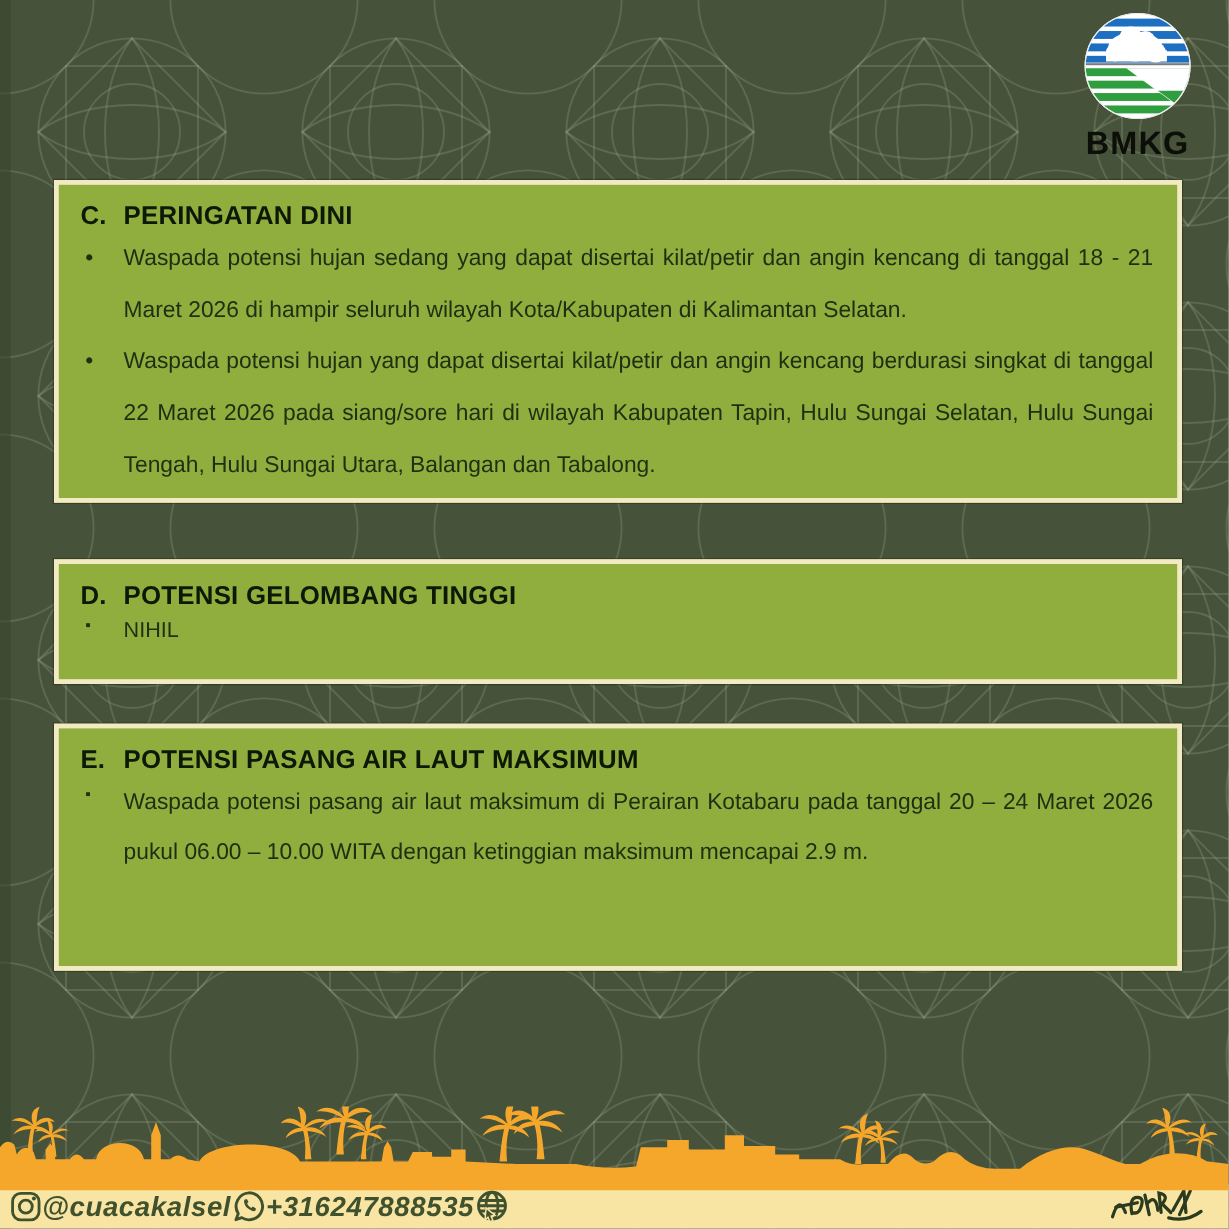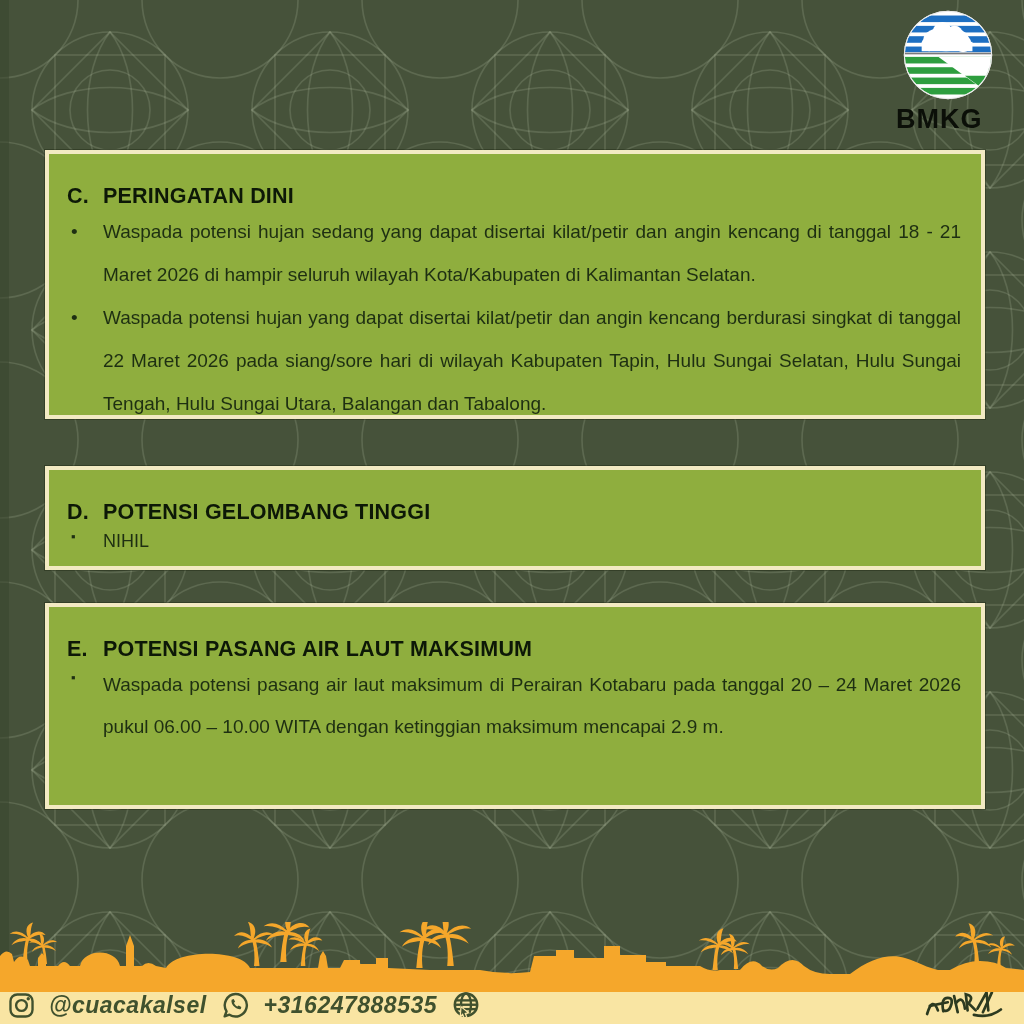--- a/index.html
+++ b/index.html
@@ -3,48 +3,48 @@
 <meta charset="utf-8">
 <style>
   html,body{margin:0;padding:0;}
   body{width:1024px;height:1024px;overflow:hidden;}
   .canvas{position:relative;width:1024px;height:1024px;background:#46523A;overflow:hidden;
           font-family:"Liberation Sans",sans-serif;}
   .bg-pattern{position:absolute;inset:0;z-index:0;}
   .left-edge{position:absolute;left:0;top:0;width:9px;height:100%;background:#39452E;opacity:.55;z-index:1;}
 
   
-  .logo-block{position:absolute;top:8px;right:24px;width:104px;text-align:left;z-index:3;}
+  .logo-block{position:absolute;top:8px;right:24px;width:104px;text-align:center;z-index:3;}
   .logo-block svg{display:block;margin:0 auto;}
   .logo-label{font-weight:700;font-size:27px;letter-spacing:1px;color:#0b0f08;margin-top:2px;}
 
   
   .panel{position:absolute;left:45px;width:940px;box-sizing:border-box;background:#8FAE3E;
          border:4px solid #F3EAC3;box-shadow:0 0 0 1px rgba(20,30,10,.35);padding:10px 20px 0 14px;z-index:2;}
   #panel-c{top:150px;height:269px;}
   #panel-d{top:466px;height:104px;}
   #panel-e{top:603px;height:206px;}
-  .panel h2{margin:20px 0 2px 4px;font-size:21.5px;font-weight:700;color:#0d1807;letter-spacing:.2px;}
+  .panel h2{margin:4px 0 2px 4px;font-size:21.5px;font-weight:700;color:#0d1807;letter-spacing:.2px;}
   .panel h2 .letter{display:inline-block;width:36px;}
   .panel ul{list-style:none;margin:2px 0 0 0;padding:0;}
   .panel li{display:flex;font-size:19px;line-height:2.26;color:#1e2f12;}
   .panel li .marker{flex:0 0 32px;text-align:left;padding-left:8px;}
   .panel li p{margin:0;flex:1;text-align:justify;}
   #panel-c .marker{font-size:19px;}
   #panel-d li,#panel-e li{line-height:2.2;}
   #panel-d li{line-height:1.6;font-size:18px;}
   #panel-d .marker,#panel-e .marker{font-size:13px;}
   .b{font-weight:400;}
 
   
   .skyline{position:absolute;left:0;bottom:32px;width:1024px;height:70px;z-index:4;}
 
   
   .footerbar{position:absolute;left:0;bottom:0;width:1024px;height:37px;background:#F9E5A3;z-index:3;
-             display:flex;align-items:center;gap:14px;padding-left:8px;box-sizing:border-box;
+             display:flex;align-items:center;gap:0;padding-left:8px;box-sizing:border-box;
              color:#40512E;font-style:italic;font-weight:700;font-size:23px;letter-spacing:.5px;}
   .footerbar .fico{display:inline-flex;align-items:center;flex:0 0 auto;}
   .footerbar .txt{white-space:nowrap;}
   .footer-sig{position:absolute;right:14px;bottom:1px;z-index:5;}
 </style>
 </head>
 <body>
 
 <div class="canvas">
 

